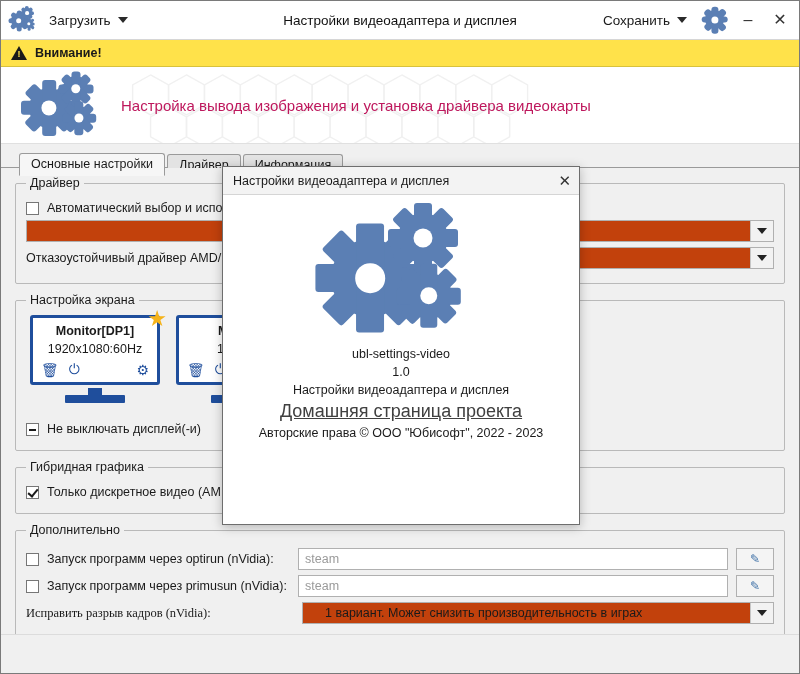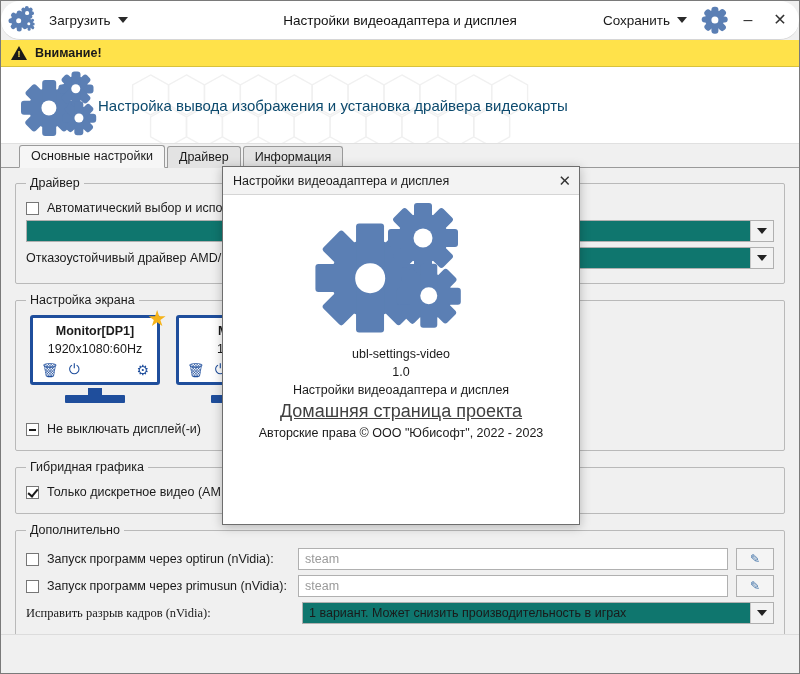--- a/index.html
+++ b/index.html
@@ -26,21 +26,20 @@
   }
 
   
   .titlebar {
     position: relative;
     height: 38px;
     background: #ffffff;
     border-bottom: 1px solid #d6d6d6;
     display: flex;
     align-items: center;
-    border-radius: 19px;
   }
   .tb-left {
     display: flex;
     align-items: center;
     gap: 10px;
     padding-left: 10px;
   }
   .app-icon {
     width: 24px;
     height: 24px;
@@ -194,23 +193,23 @@
   .banner-logo {
     position: relative;
     margin-left: 26px;
     width: 70px;
     height: 62px;
     z-index: 2;
   }
   .banner-text {
     position: relative;
     z-index: 2;
-    margin-left: 1px;
+    margin-left: 24px;
     font-size: 15px;
-    color: #0c4a6e;
+    color: #be185d;
   }
 
   
   .tabstrip {
     display: flex;
     align-items: flex-end;
     height: 24px;
     padding-left: 18px;
     background: #f0f0f0;
     border-bottom: 1px solid #9a9a9a;
@@ -218,21 +217,21 @@
   }
   .tab {
     padding: 3px 11px 4px 11px;
     font-size: 12.5px;
     border: 1px solid #9a9a9a;
     border-bottom: none;
     border-radius: 3px 3px 0 0;
     background: #e3e3e3;
     margin-right: 2px;
     position: relative;
-    top: 1px;
+    top: 9px;
     cursor: default;
   }
   .tab.active {
     background: #f6f6f6;
     border-bottom: 1px solid #f6f6f6;
     z-index: 2;
   }
 
   
   .content {
@@ -289,24 +288,25 @@
     height: 0;
     border-top: 2px solid #1a1a1a;
   }
   .lbl {
     font-size: 12.5px;
   }
   .combo {
     flex: 1;
     height: 22px;
     border: 1px solid #b0b0b0;
-    background: #0f766e;
-    display: flex;
-    align-items: center;
-    box-sizing: border-box;
+    background: #c2410c;
+    display: flex;
+    align-items: center;
+    box-sizing: border-box;
+    padding-left: 16px;
   }
   .combo .val {
     flex: 1;
     padding: 0 6px;
     font-size: 12.5px;
     color: #1a1a1a;
     white-space: nowrap;
     overflow: hidden;
   }
   .combo .arrowbox {

